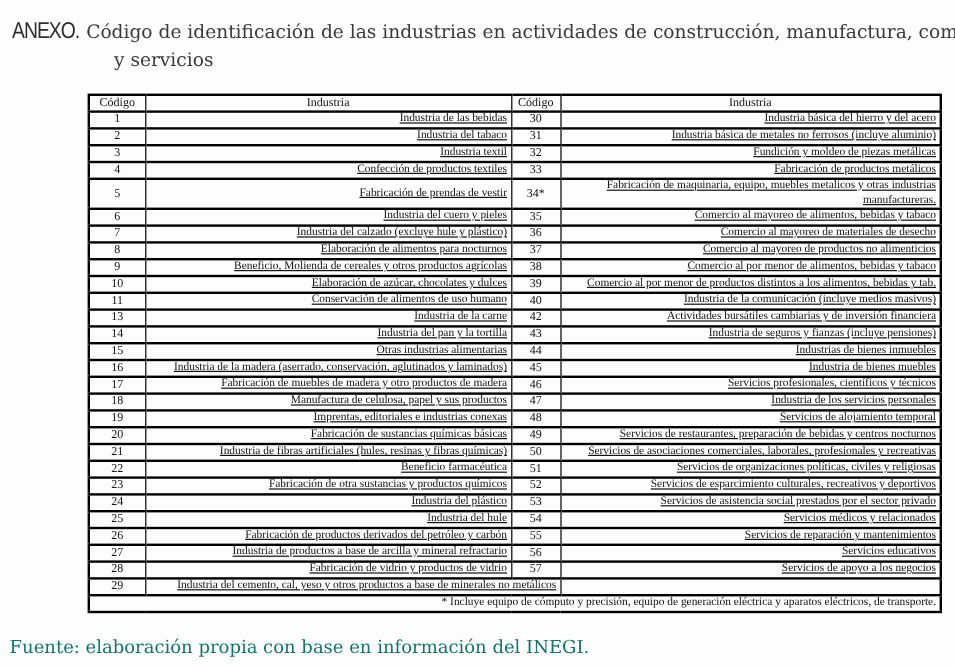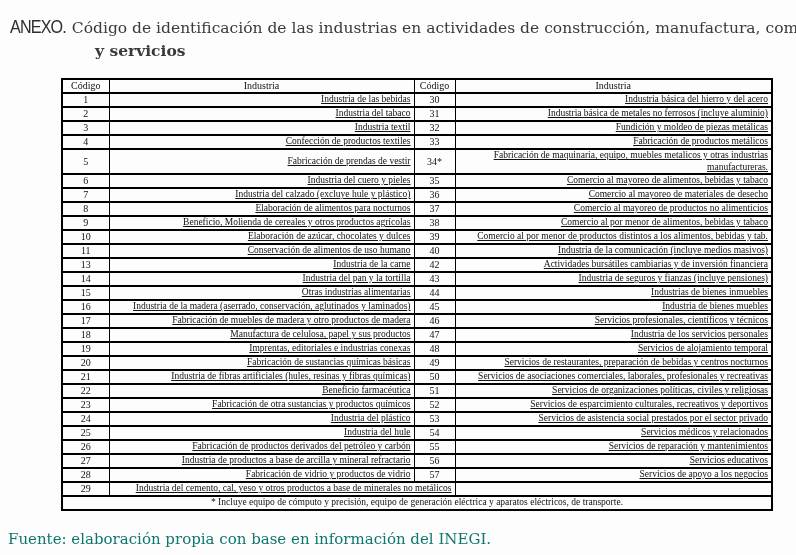--- a/index.html
+++ b/index.html
@@ -41,26 +41,25 @@
     color: #3a3a3a;
   }
   .title-line2 {
     position: absolute;
     left: 95px;
     top: 41px;
     font-family: "DejaVu Serif", serif;
     font-size: 15.5px;
     color: #3a3a3a;
     white-space: nowrap;
-    font-weight: bold;
   }
   
   .table-wrap {
     position: absolute;
-    left: 61px;
+    left: 73px;
     top: 78px;
   }
   table.codes {
     border-collapse: collapse;
     table-layout: fixed;
     width: 710px;
     border: 2px solid #000;
   }
   table.codes th,
   table.codes td {
@@ -85,21 +84,21 @@
     text-align: center;
     font-size: 10px;
     padding: 0 1px;
   }
   table.codes td.industry {
     text-align: right;
     text-decoration: underline;
   }
   table.codes td.footnote {
     font-size: 9.5px;
-    text-align: center;
+    text-align: right;
   }
   
   .source-note {
     position: absolute;
     left: 8px;
     top: 530px;
     font-family: "DejaVu Serif", serif;
     font-size: 15px;
     color: #0f766e;
     white-space: nowrap;

